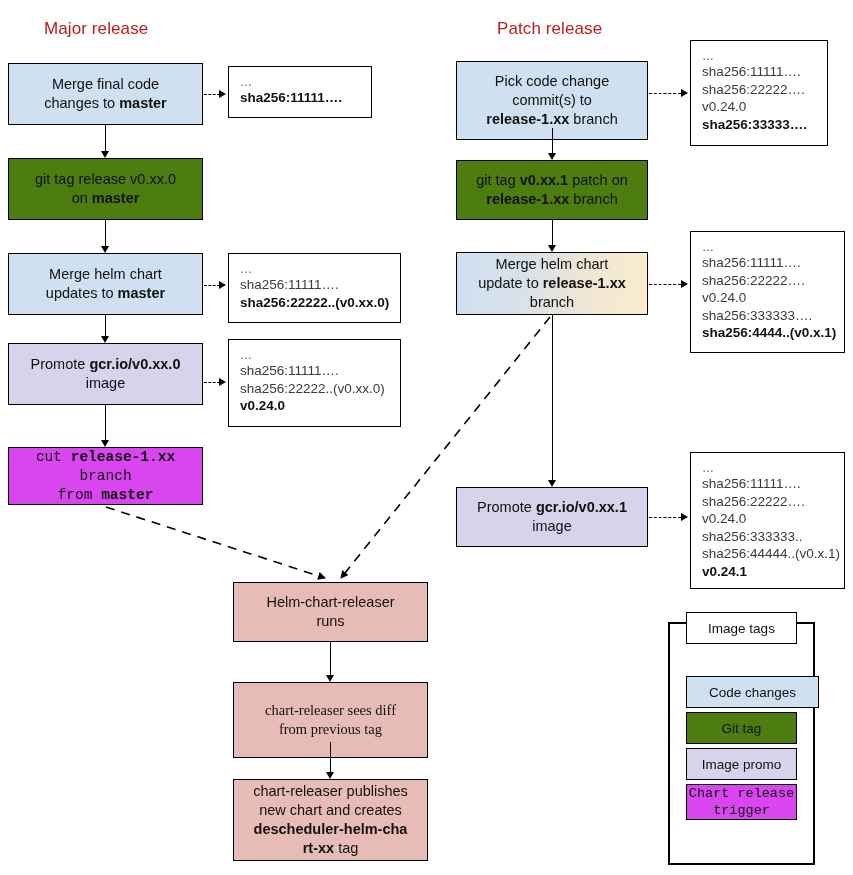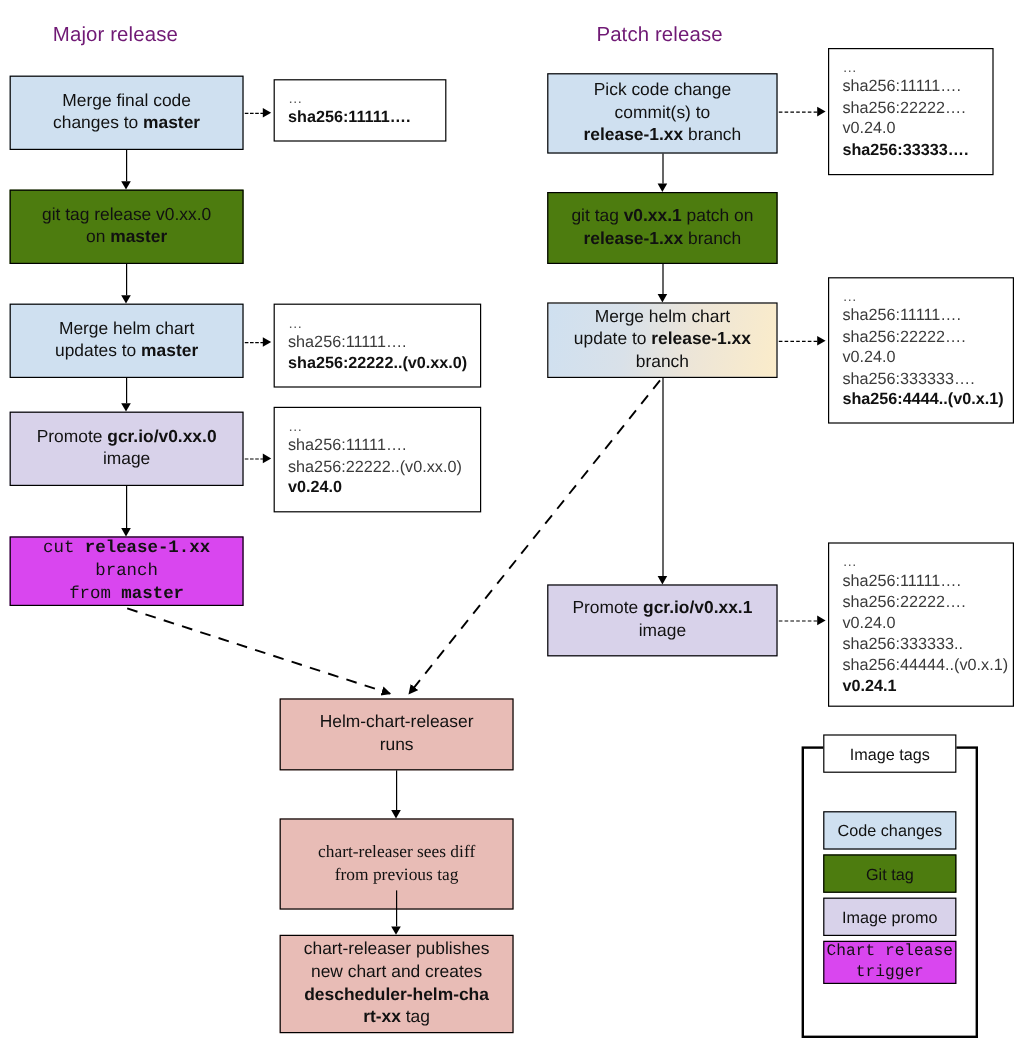--- a/index.html
+++ b/index.html
@@ -15,21 +15,21 @@
   #canvas {
     position: relative;
     width: 853px;
     height: 875px;
     background: #ffffff;
     overflow: hidden;
   }
   .col-title {
     position: absolute;
     font-size: 17px;
-    color: #701a75;
+    color: #b91c1c;
     white-space: nowrap;
     letter-spacing: 0.1px;
   }
   
   .node {
     position: absolute;
     box-sizing: border-box;
     border: 1.4px solid #000000;
     display: flex;
     align-items: center;
@@ -132,21 +132,21 @@
   </div>
 
   <div class="node c-purple" style="left:8px; top:343px; width:195px; height:62px;">
     <span class="inner">Promote <b>gcr.io/v0.xx.0</b><br>image</span>
   </div>
 
   <div class="node c-yellow" style="left:8px; top:447px; width:195px; height:58px;">
     <span class="inner">cut <b>release-1.xx</b> branch<br>from <b>master</b></span>
   </div>
 
-  <div class="node c-blue" style="left:456px; top:61px; width:192px; height:67px;">
+  <div class="node c-blue" style="left:456px; top:61px; width:192px; height:79px;">
     <span class="inner">Pick code change<br>commit(s) to<br><b>release-1.xx</b> branch</span>
   </div>
 
   <div class="node c-green" style="left:456px; top:160px; width:192px; height:60px;">
     <span class="inner">git tag <b>v0.xx.1</b> patch on<br><b>release-1.xx</b> branch</span>
   </div>
 
   <div class="node c-grad" style="left:456px; top:252px; width:192px; height:63px;">
     <span class="inner">Merge helm chart<br>update to <b>release-1.xx</b><br>branch</span>
   </div>
@@ -265,21 +265,21 @@
     </defs>
     <line x1="106" y1="507" x2="325" y2="578" stroke="#000000" stroke-width="1.6" stroke-dasharray="9,7" marker-end="url(#ah)"></line>
     <line x1="550" y1="317" x2="341" y2="578" stroke="#000000" stroke-width="1.6" stroke-dasharray="9,7" marker-end="url(#ah)"></line>
   </svg>
 
   <div class="legend-frame" style="left:668px; top:622px; width:147px; height:243px;"></div>
 
   <div class="legend-item c-white" style="left:686px; top:612px; width:111px; height:32px;">
     <span>Image tags</span>
   </div>
-  <div class="legend-item c-blue" style="left:686px; top:676px; width:111px; height:32px;">
+  <div class="legend-item c-blue" style="left:686px; top:676px; width:133px; height:32px;">
     <span>Code changes</span>
   </div>
   <div class="legend-item c-green" style="left:686px; top:712px; width:111px; height:32px;">
     <span>Git tag</span>
   </div>
   <div class="legend-item c-purple" style="left:686px; top:748px; width:111px; height:32px;">
     <span>Image promo</span>
   </div>
   <div class="legend-item c-yellow" style="left:686px; top:784px; width:111px; height:36px;">
     <span>Chart release trigger</span>

